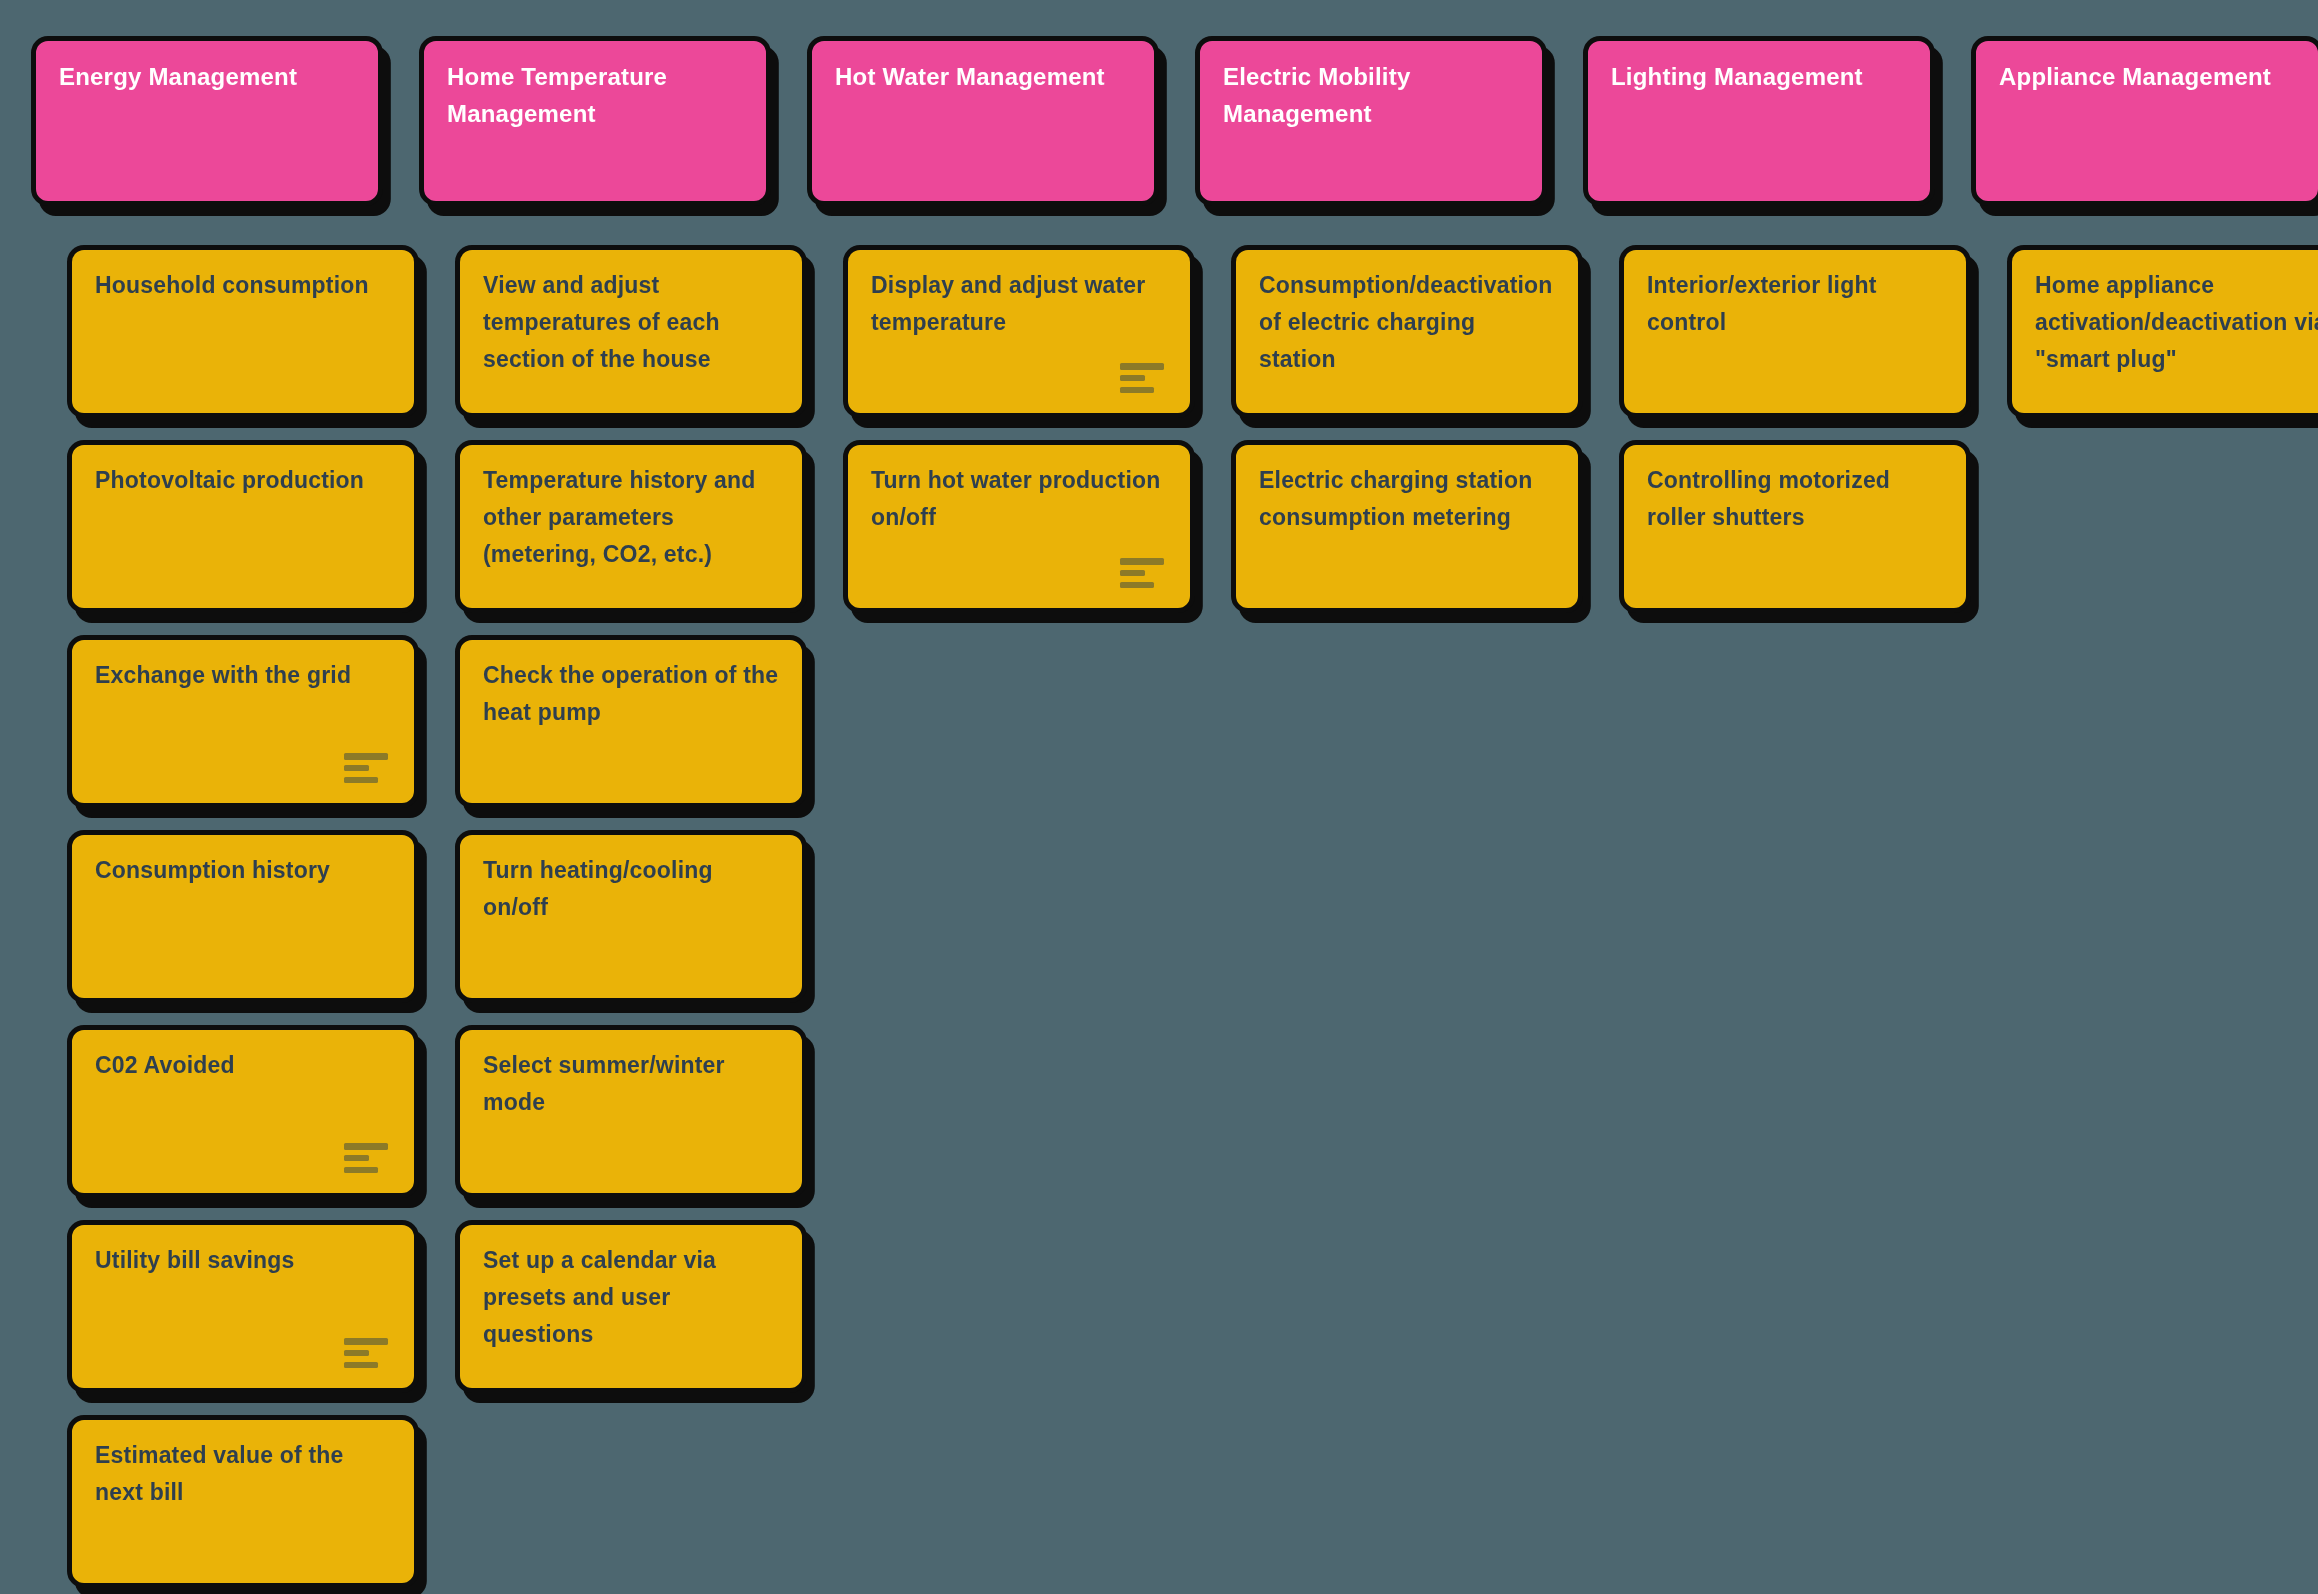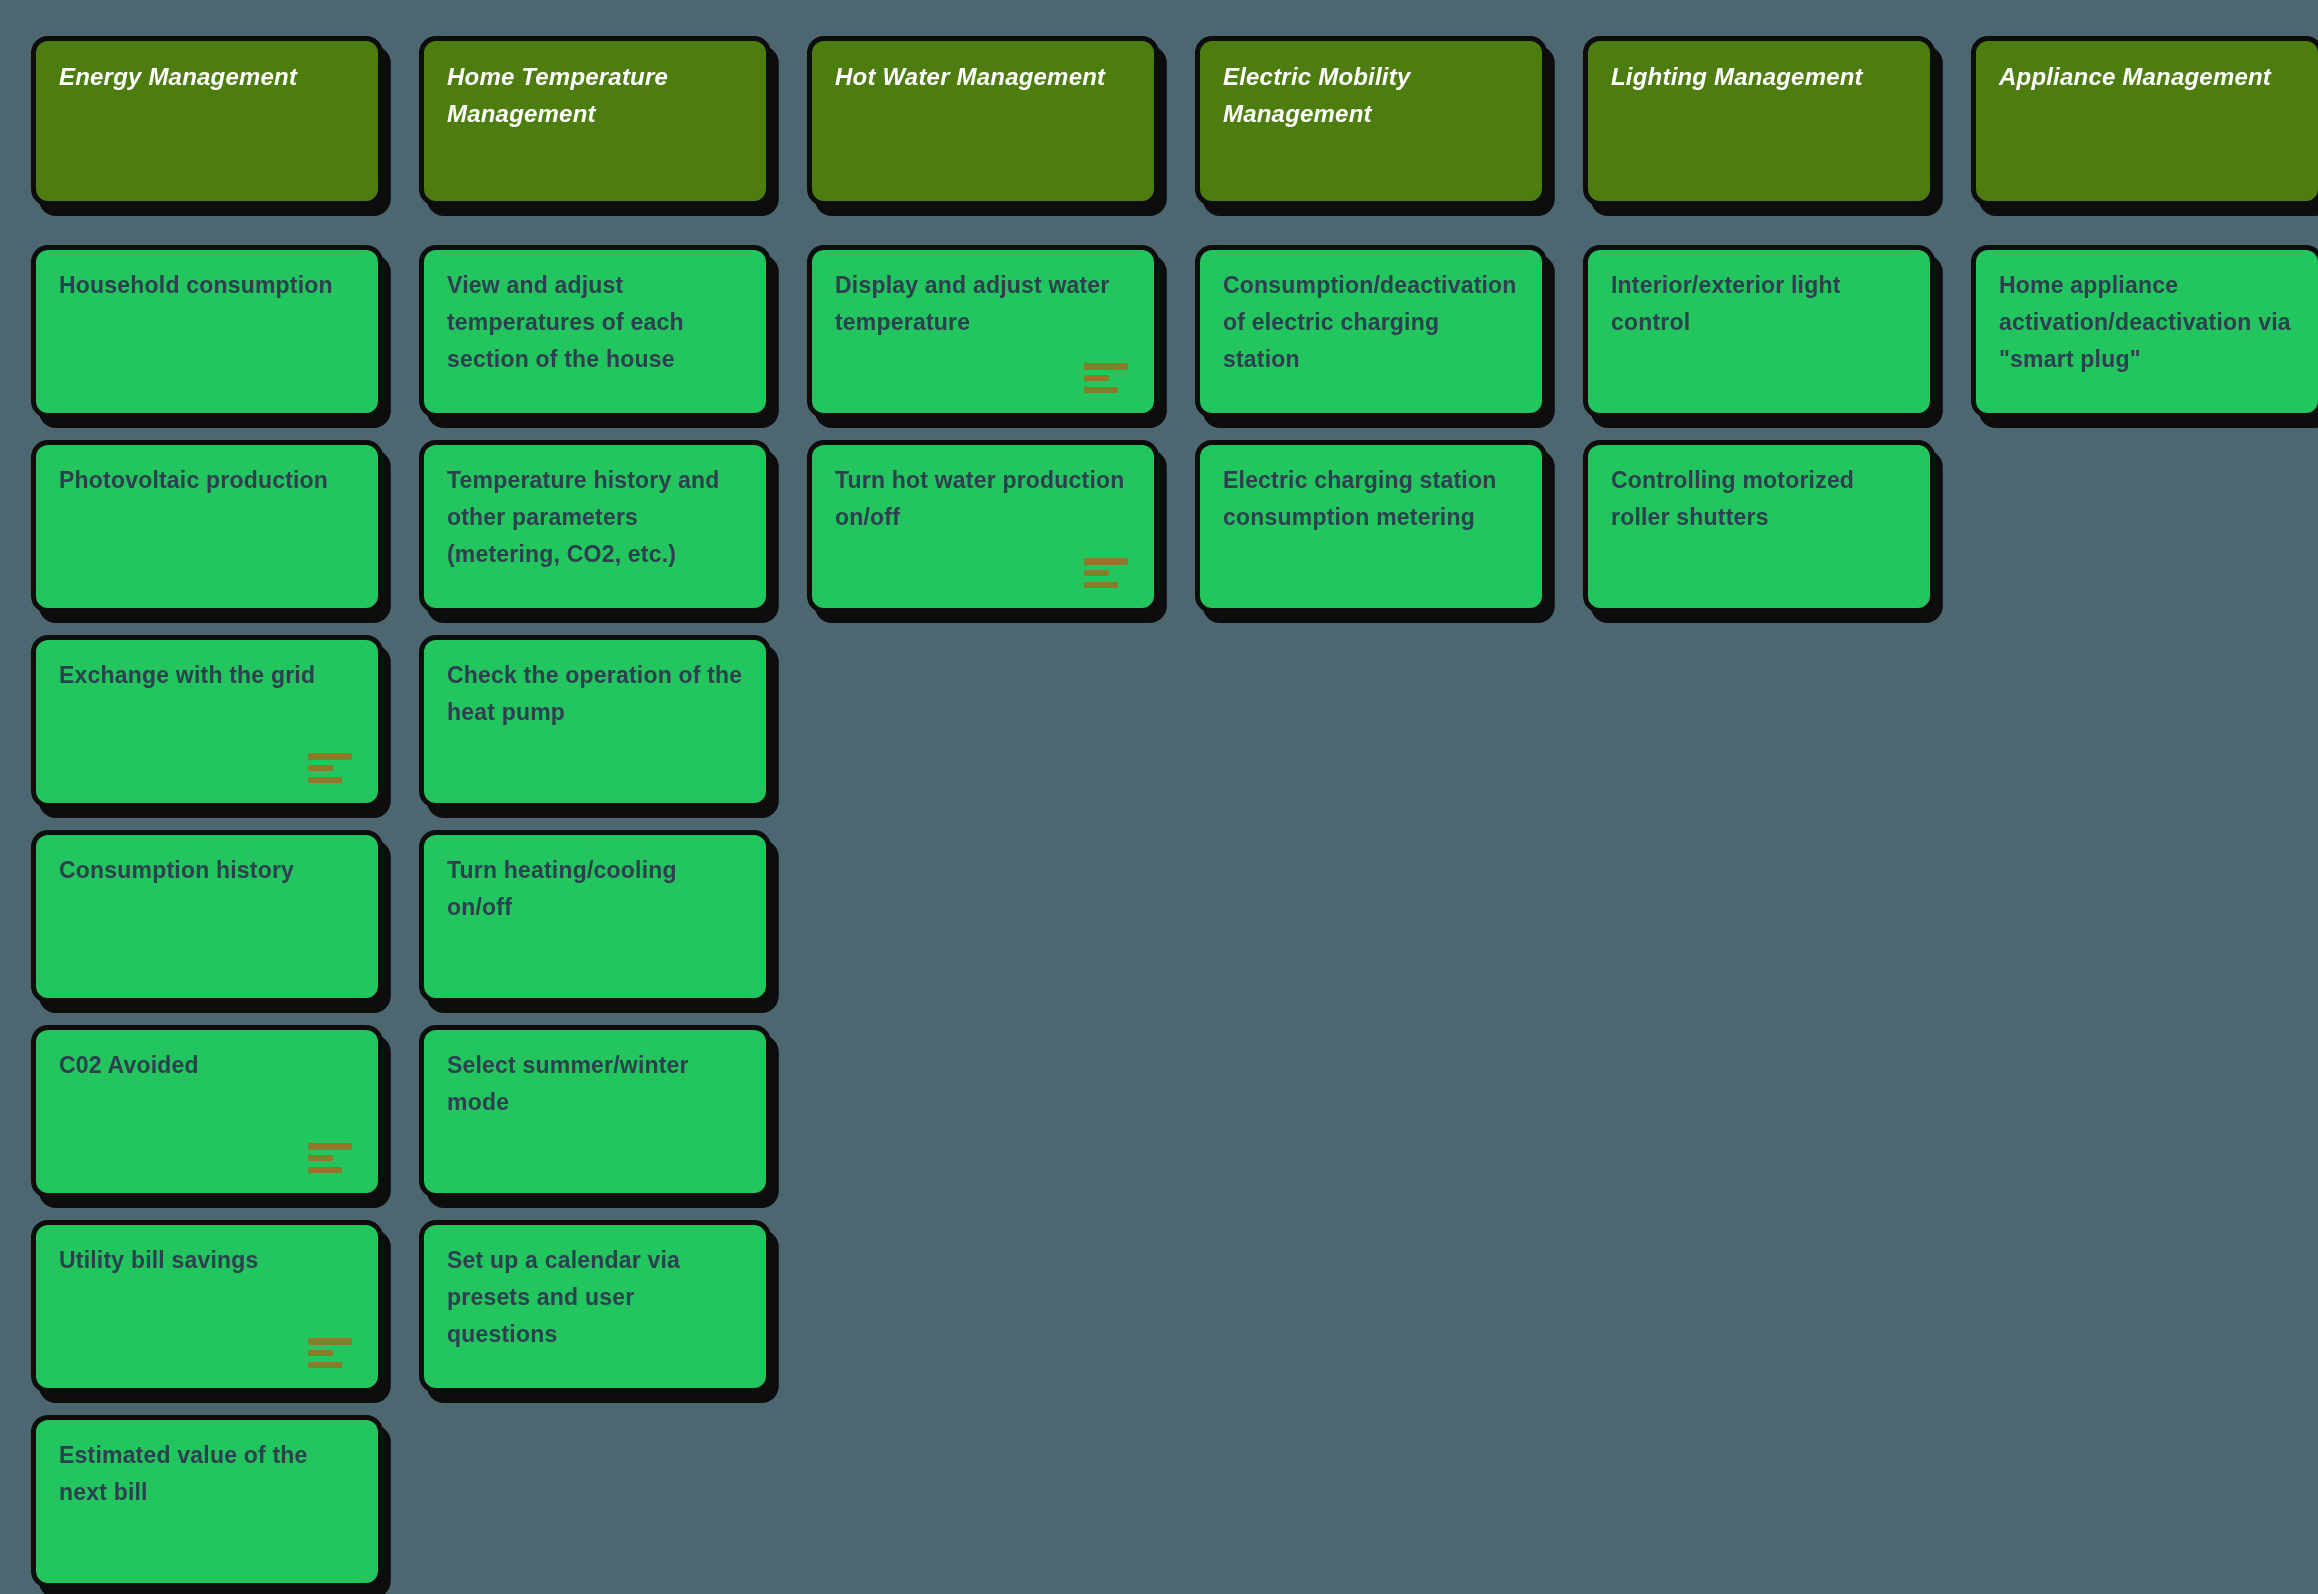--- a/index.html
+++ b/index.html
@@ -36,26 +36,26 @@
     border: 5.4px solid #0d0d0d;
     border-radius: 17px;
     box-shadow: 7.8px 10px 0 0 #0d0d0d;
     padding: 17px 22px 15.6px 23px;
     overflow: hidden;
   }
 
   .card.header {
     height: 170px;
     margin-bottom: 17px; 
-    background: #4d7c0f;
-    font-style: italic;
+    background: #ec4899;
   }
 
   .card.note {
-    background: #22c55e;
+    background: #eab308;
+    margin-left: 36px;
   }
 
   .card-text {
     font-size: 23px;
     line-height: 37px;
     font-weight: 600;
     color: #2e3f4f;
     letter-spacing: 0.2px;
   }
 

